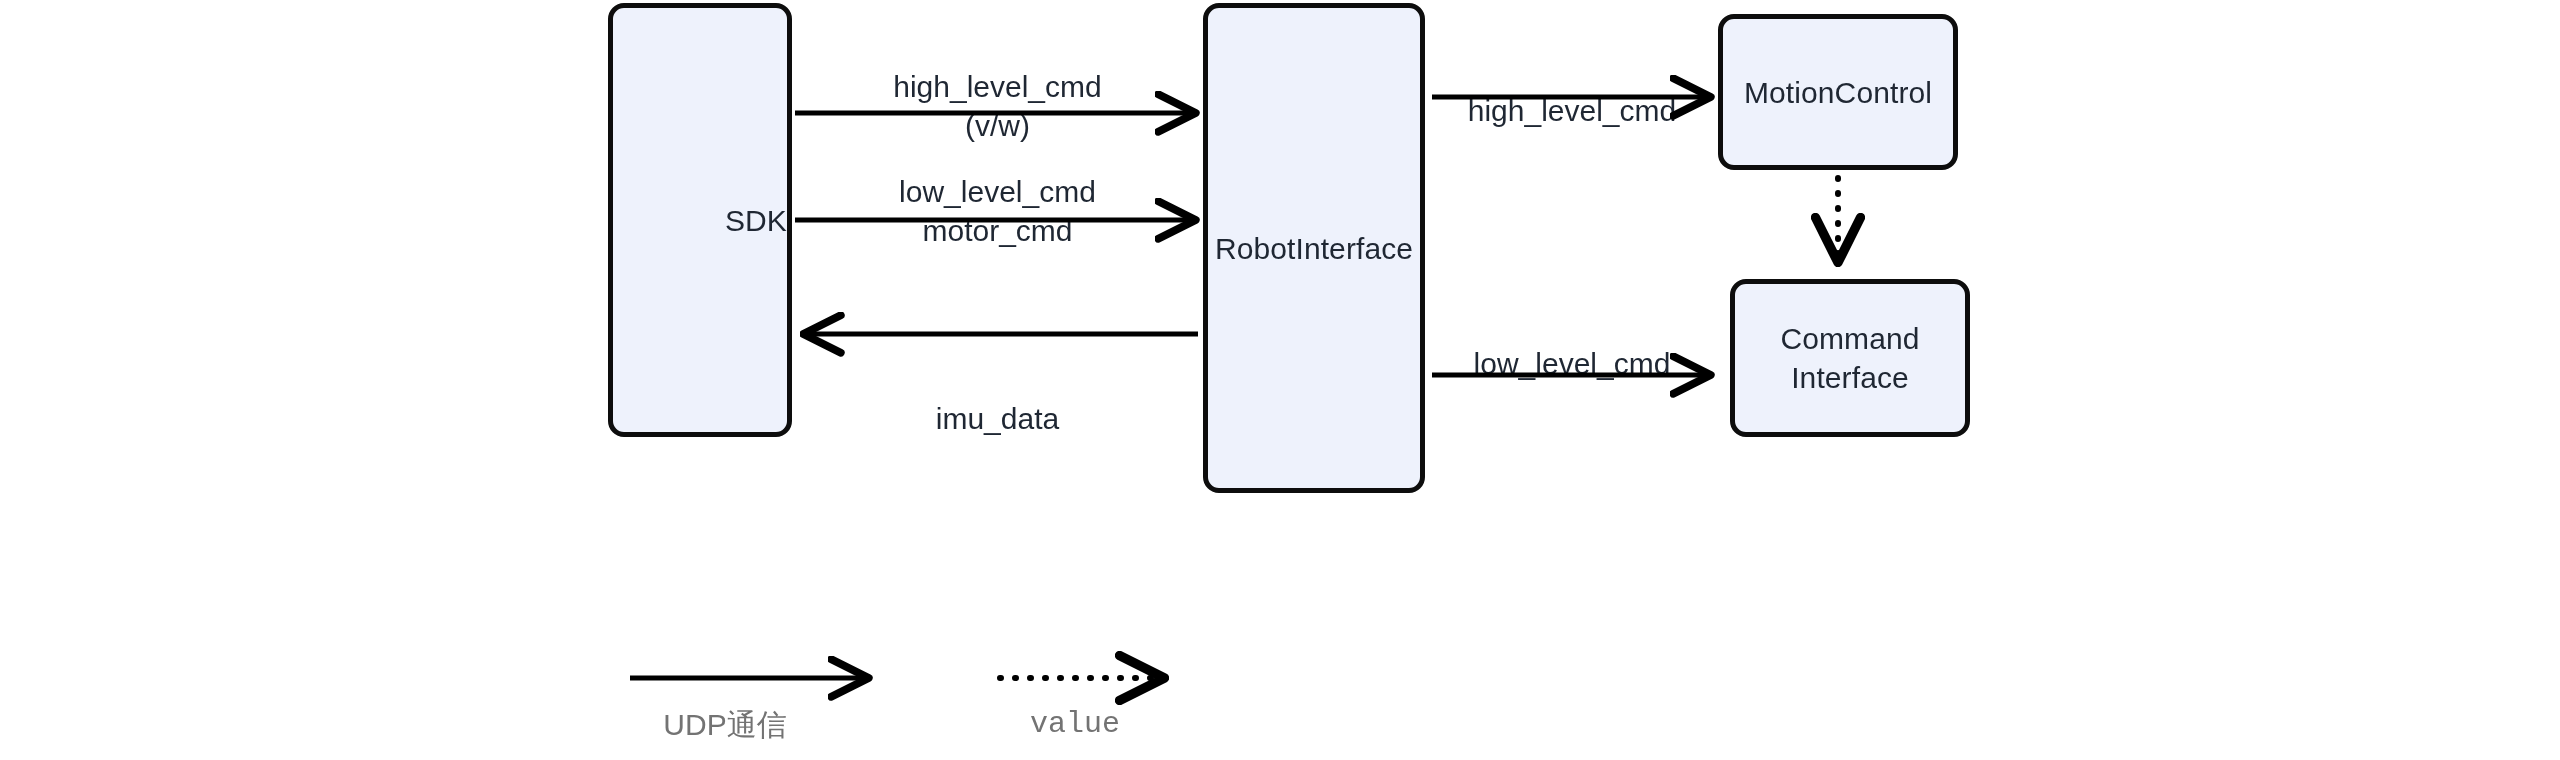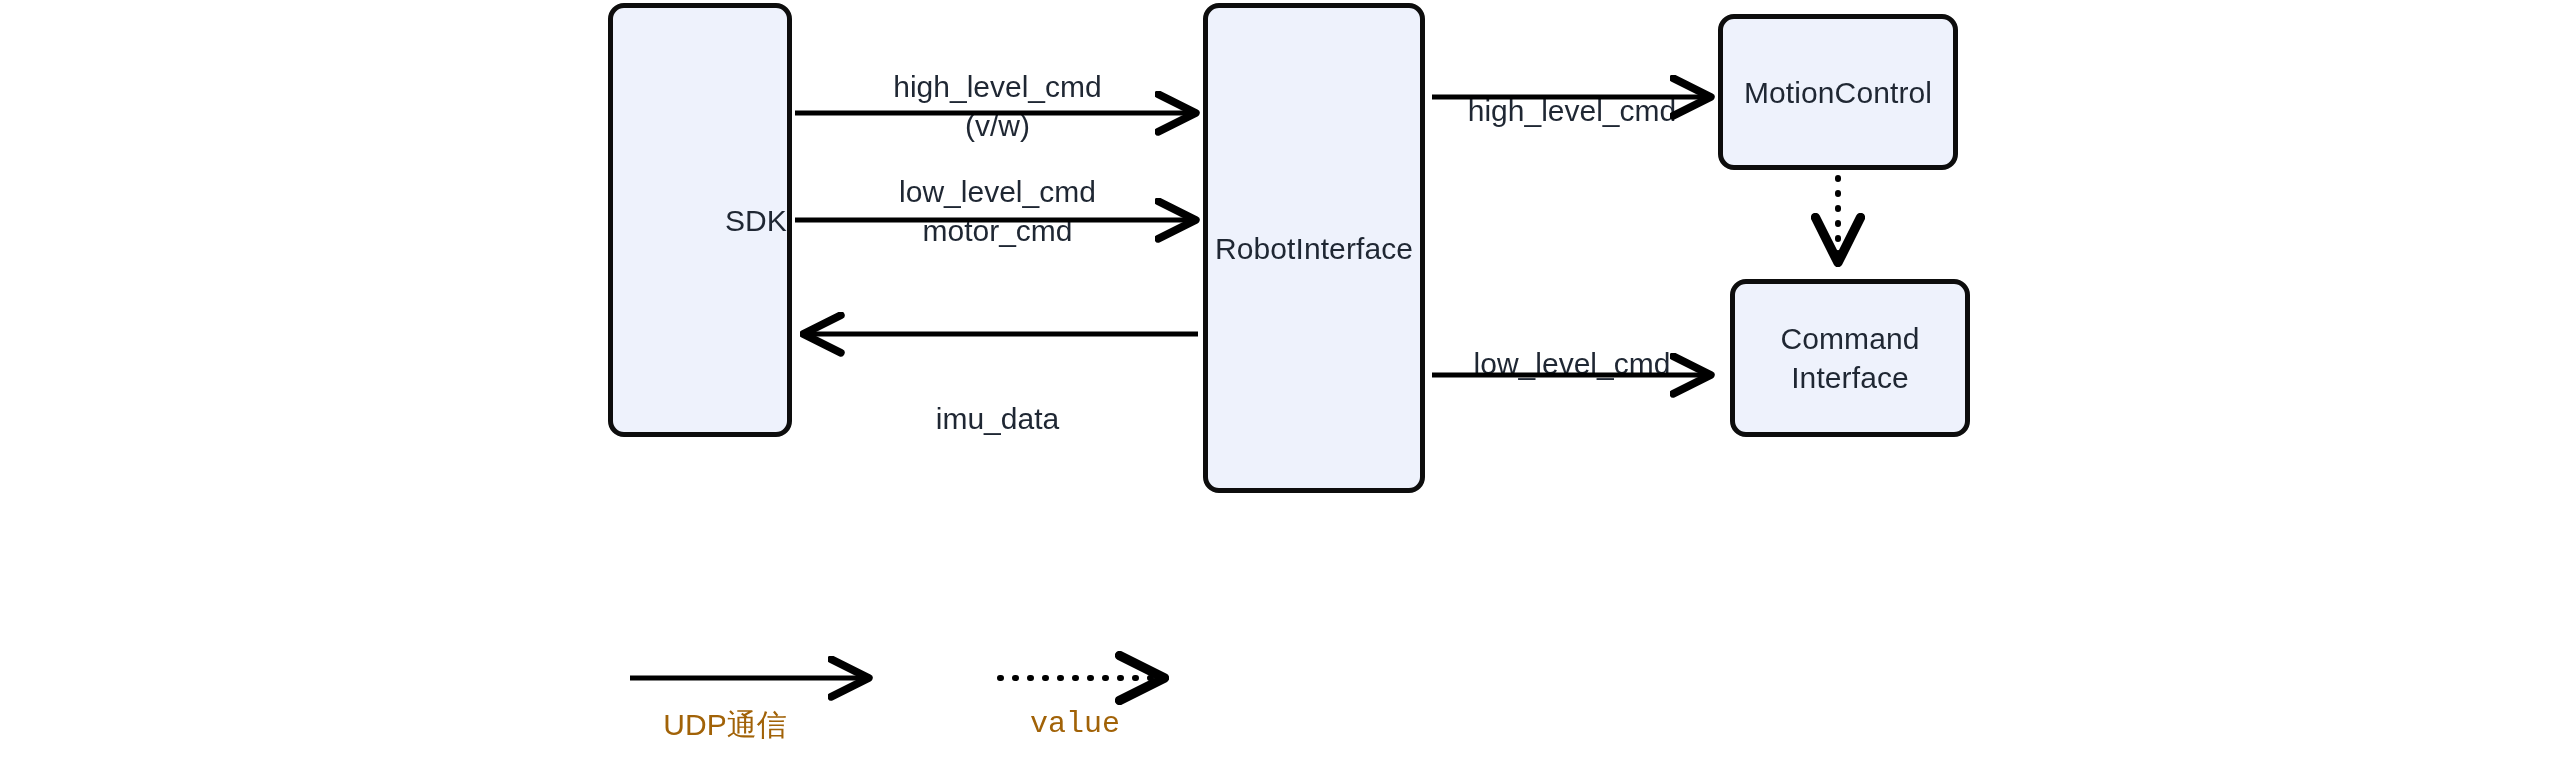--- a/index.html
+++ b/index.html
@@ -40,21 +40,21 @@
     position: absolute;
     color: #1f2733;
     font-size: 30px;
     line-height: 1.30;
     white-space: pre-line;
     text-align: center;
     font-family: "Liberation Sans", sans-serif;
   }
   .legend-label {
     position: absolute;
-    color: #a16207;
+    color: #737373;
     font-size: 30px;
     line-height: 1.3;
     text-align: center;
     font-family: "Liberation Sans", sans-serif;
   }
   svg.overlay {
     position: absolute;
     left: 0;
     top: 0;
     width: 2560px;

